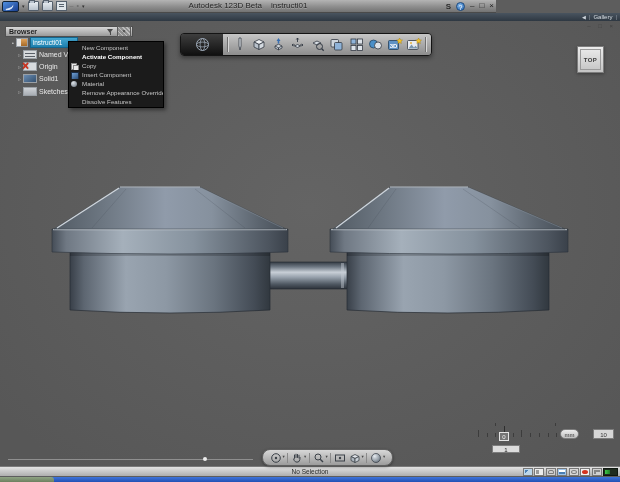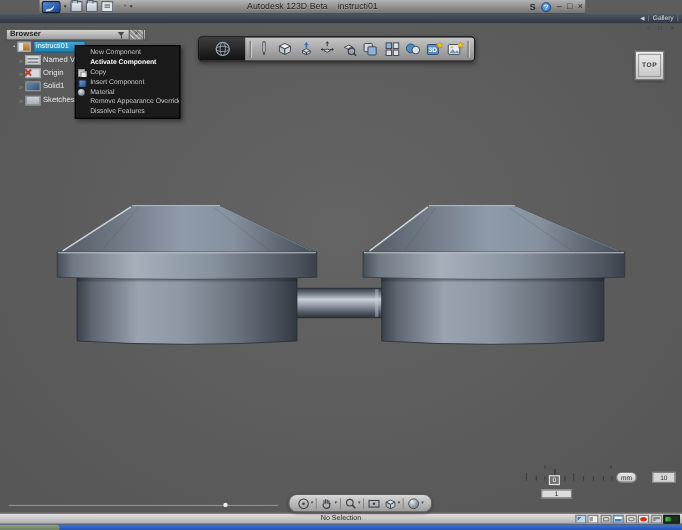--- a/index.html
+++ b/index.html
@@ -1,20 +1,20 @@
 <!DOCTYPE html>
 <html><head>
 <meta charset="utf-8">
 <style>
   html,body{margin:0;padding:0;background:#444;}
   .screen{position:relative;width:620px;height:482px;overflow:hidden;
           font-family:"Liberation Sans",sans-serif;background:#5d5d5d;-webkit-font-smoothing:antialiased;}
   
   .titlebar{position:absolute;top:0;left:0;width:496px;height:12px;
-    background:linear-gradient(#b4b4b4,#8e8e8e 55%,#737373);border-bottom:1px solid #4a4a4a;margin-left:36px;}
+    background:linear-gradient(#b4b4b4,#8e8e8e 55%,#737373);border-bottom:1px solid #4a4a4a;}
   .qa{position:absolute;left:2px;top:0;height:12px;display:flex;align-items:center;gap:3px;}
   .applogo{width:15px;height:9px;border-radius:2px;background:linear-gradient(145deg,#4f8fe0,#1b3f8f);
     border:1px solid #123;position:relative;}
   .applogo i{position:absolute;left:2px;top:2px;width:9px;height:4px;border-bottom:2px solid #dce8f8;
     border-radius:0 0 8px 2px;transform:rotate(-12deg);}
   .dd{font-size:5px;color:#333;line-height:1;}
   .qaicon{width:9px;height:8px;position:relative;}
   .fold{background:linear-gradient(#e9eef3,#b9c2cc);border:1px solid #55606c;border-radius:1px;}
   .fold:before{content:"";position:absolute;top:-2px;left:0;width:4px;height:2px;
     background:#b9c2cc;border:1px solid #55606c;border-bottom:none;}

